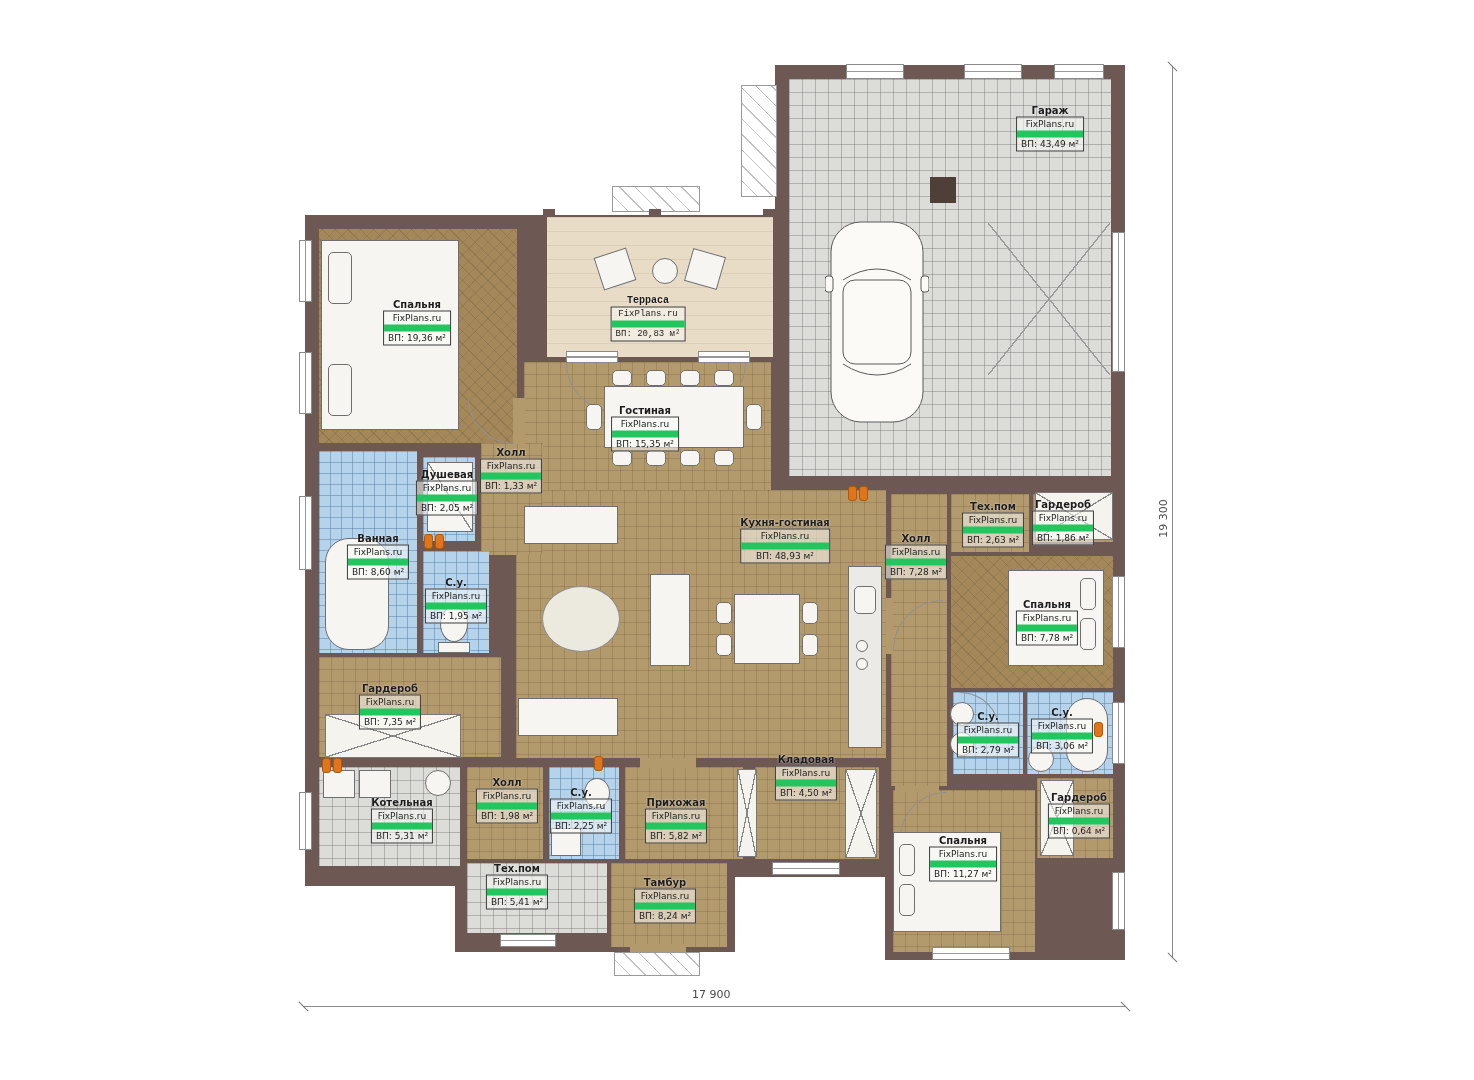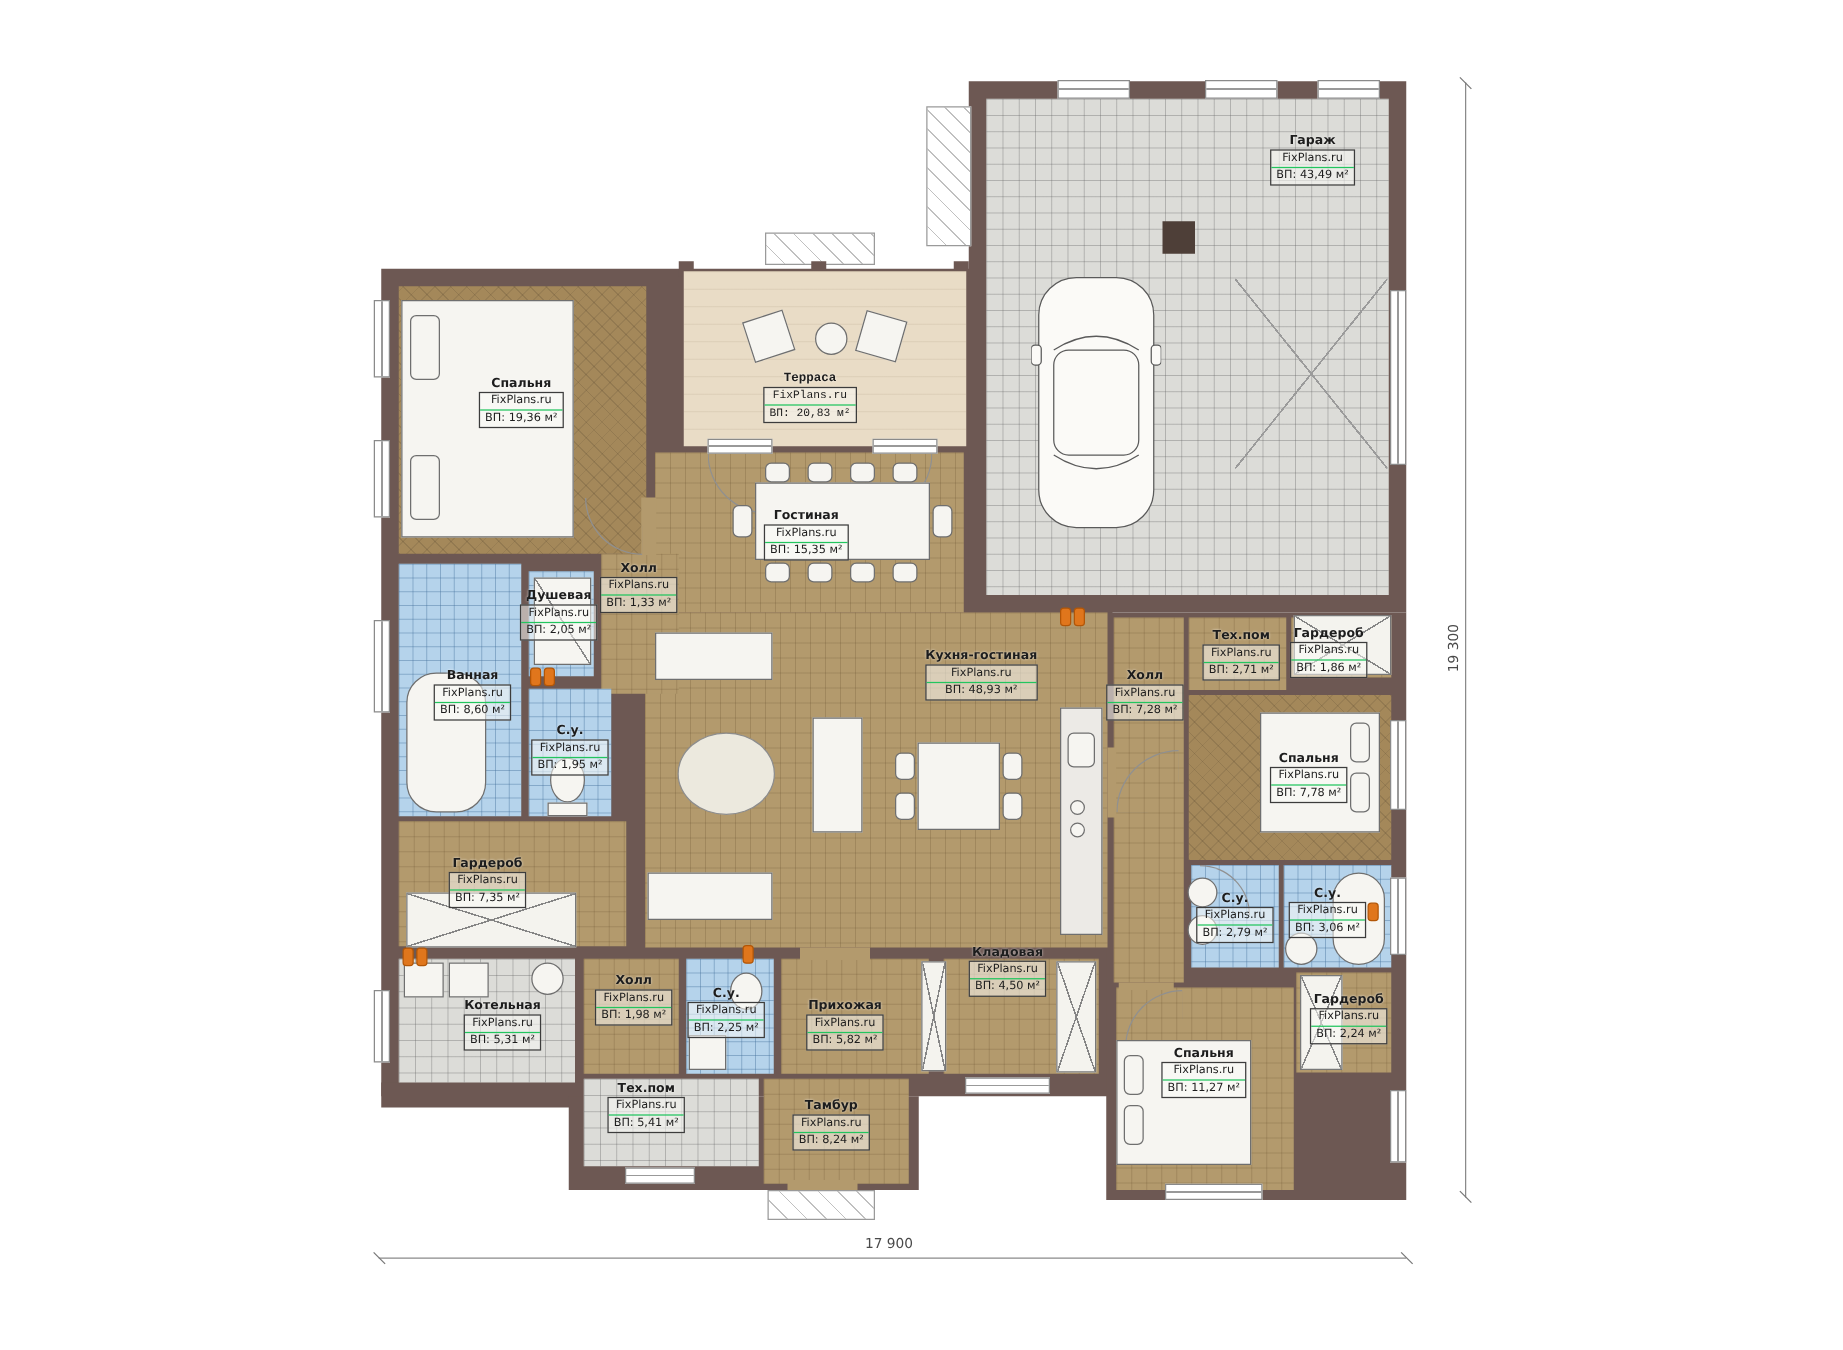--- a/index.html
+++ b/index.html
@@ -18,21 +18,21 @@
      linear-gradient(90deg,rgba(60,105,150,.40) 1px,transparent 1px);background-size:11px 11px;}
   .f-gray{background-color:#dcdcd8;background-image:
      linear-gradient(rgba(105,105,105,.38) 1px,transparent 1px),
      linear-gradient(90deg,rgba(105,105,105,.38) 1px,transparent 1px);background-size:13px 13px;}
   .f-terr{background-color:#e9dcc6;background-image:
      linear-gradient(rgba(120,100,70,.12) 1px,transparent 1px);background-size:14px 14px;}
   .gap{position:absolute;background:#b39a6d;z-index:11;}
   .room-label{position:absolute;transform:translate(-50%,-50%);text-align:center;z-index:30;color:#1d1d1d;}
   .rl-name{font-size:10px;font-weight:bold;margin-bottom:1px;white-space:nowrap;text-shadow:0 0 2px rgba(255,255,255,.75);}
   .rl-box{border:1px solid #3c3c3c;background:rgba(250,249,245,.55);font-size:9px;white-space:nowrap;}
-  .rl-brand{border-bottom:1px solid #22c55e;padding:0 4px;line-height:13px;}
+  .rl-brand{border-bottom:7px solid #22c55e;padding:0 4px;line-height:13px;}
   .rl-area{padding:0 4px;line-height:13px;}
   .furn{position:absolute;background:#f6f5f1;border:1px solid #6f6f6f;z-index:20;box-sizing:border-box;}
   .round{border-radius:50%;}
   .soft{border-radius:5px;}
   .tub{border-radius:24px;}
   .rug{position:absolute;z-index:19;background:#ece9de;border:1px solid #8d8d8d;border-radius:50%;box-sizing:border-box;}
   .wardrobe{position:absolute;z-index:20;background:#f4f3ee;border:1px solid #787878;box-sizing:border-box;background-image:
      linear-gradient(to top right,transparent calc(50% - .6px),#858585 calc(50% - .6px),#858585 calc(50% + .6px),transparent calc(50% + .6px)),
      linear-gradient(to bottom right,transparent calc(50% - .6px),#858585 calc(50% - .6px),#858585 calc(50% + .6px),transparent calc(50% + .6px));}
   .xhatch{position:absolute;z-index:12;background-image:
@@ -290,21 +290,21 @@
     <div class="rl-name">Холл</div>
     <div class="rl-box">
         <div class="rl-brand">FixPlans.ru</div>
         <div class="rl-area">ВП: 7,28 м²</div>
       </div>
   </div>
   <div class="room-label" style="left:993px;top:524px;">
     <div class="rl-name">Тех.пом</div>
     <div class="rl-box">
         <div class="rl-brand">FixPlans.ru</div>
-        <div class="rl-area">ВП: 2,71 м²</div>
+        <div class="rl-area">ВП: 2,63 м²</div>
       </div>
   </div>
   <div class="room-label" style="left:1063px;top:522px;">
     <div class="rl-name">Гардероб</div>
     <div class="rl-box">
         <div class="rl-brand">FixPlans.ru</div>
         <div class="rl-area">ВП: 1,86 м²</div>
       </div>
   </div>
   <div class="room-label" style="left:1047px;top:622px;">
@@ -388,21 +388,21 @@
     <div class="rl-name">Спальня</div>
     <div class="rl-box">
         <div class="rl-brand">FixPlans.ru</div>
         <div class="rl-area">ВП: 11,27 м²</div>
       </div>
   </div>
   <div class="room-label" style="left:1079px;top:815px;">
     <div class="rl-name">Гардероб</div>
     <div class="rl-box">
         <div class="rl-brand">FixPlans.ru</div>
-        <div class="rl-area">ВП: 2,24 м²</div>
+        <div class="rl-area">ВП: 0,64 м²</div>
       </div>
   </div>
 
   <div class="dimline" style="left:1172px;top:66px;width:1px;height:892px;"></div>
   <div class="tick" style="left:1166px;top:66px;"></div>
   <div class="tick" style="left:1166px;top:957px;"></div>
   <div class="dimtext" style="left:1144px;top:512px;transform:rotate(-90deg);transform-origin:center;">19 300</div>
   <div class="dimline" style="left:303px;top:1006px;width:822px;height:1px;"></div>
   <div class="tick" style="left:297px;top:1006px;"></div>
   <div class="tick" style="left:1119px;top:1006px;"></div>

